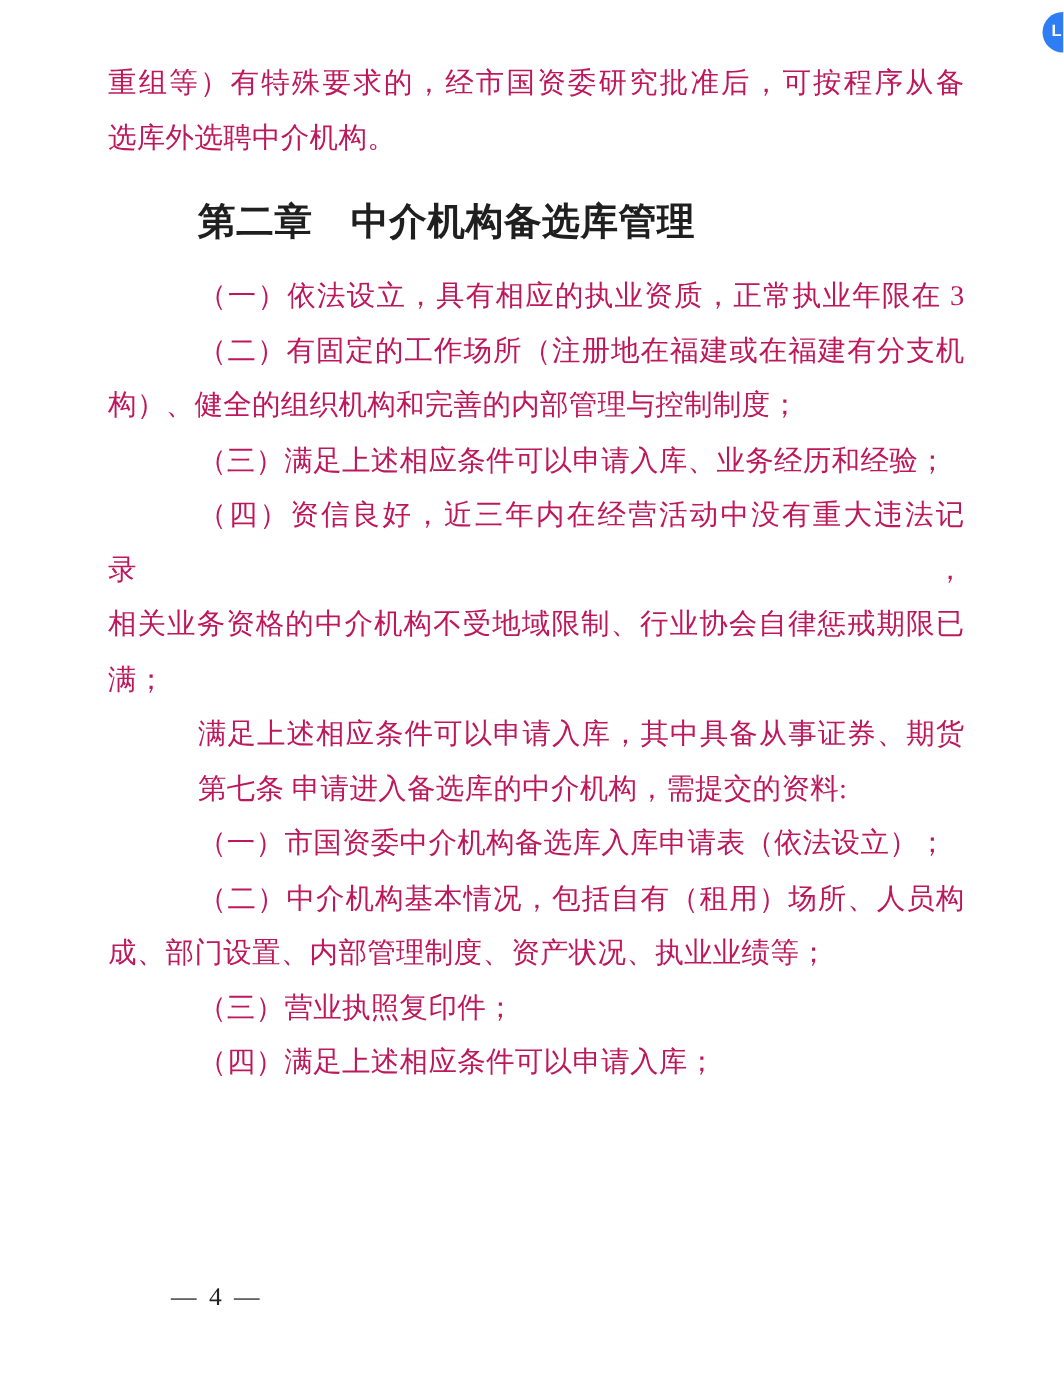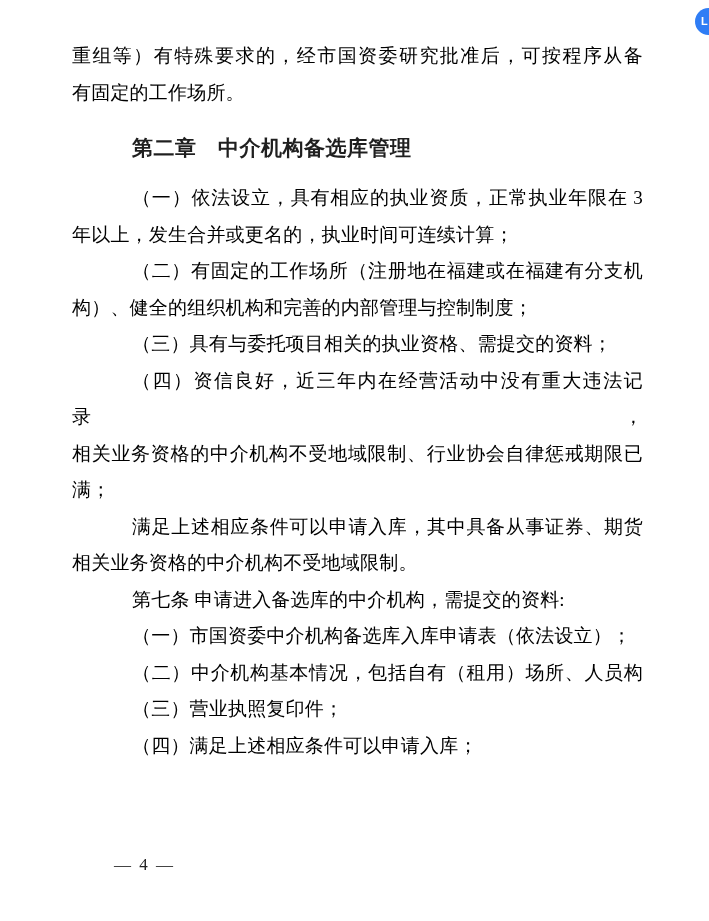--- a/index.html
+++ b/index.html
@@ -17,36 +17,36 @@
   }
   .content {
     position: absolute;
     left: 72px;
     top: 38px;
     width: 571px;
   }
   .line {
     font-size: 19px;
     line-height: 36.5px;
-    color: #000000;
+    color: #be185d;
     letter-spacing: 0.2px;
     white-space: normal;
   }
   .line.indent {
     text-indent: 60px;
   }
   .line.full {
     text-align: justify;
     text-align-last: justify;
     text-justify: inter-ideograph;
   }
   .line.heading {
     font-family: "Liberation Sans", "DejaVu Sans", sans-serif;
     font-weight: 700;
-    font-size: 21px;
+    font-size: 25px;
     color: #1f1f1f;
     line-height: 40px;
     margin-top: 17px;
     margin-bottom: 12px;
     text-indent: 60px;
     letter-spacing: 0.5px;
   }
   .page-number {
     position: absolute;
     left: 114px;
@@ -83,34 +83,33 @@
 <body>
 
 <div class="page">
 
   <button class="fab" style="background: rgb(47, 125, 245);">
     <span class="glyph">L</span>
   </button>
 
   <div class="content">
       <div class="line full">重组等）有特殊要求的，经市国资委研究批准后，可按程序从备</div>
-      <div class="line">有固定的工作场所。</div>
+      <div class="line">选库外选聘中介机构。</div>
       <div class="line heading">第二章　中介机构备选库管理</div>
       <div class="line indent full">（一）依法设立，具有相应的执业资质，正常执业年限在 3</div>
-      <div class="line">年以上，发生合并或更名的，执业时间可连续计算；</div>
       <div class="line indent full">（二）有固定的工作场所（注册地在福建或在福建有分支机</div>
       <div class="line">构）、健全的组织机构和完善的内部管理与控制制度；</div>
-      <div class="line indent">（三）具有与委托项目相关的执业资格、需提交的资料；</div>
+      <div class="line indent">（三）满足上述相应条件可以申请入库、业务经历和经验；</div>
       <div class="line indent full">（四）资信良好，近三年内在经营活动中没有重大违法记录，</div>
       <div class="line full">相关业务资格的中介机构不受地域限制、行业协会自律惩戒期限已</div>
       <div class="line">满；</div>
       <div class="line indent full">满足上述相应条件可以申请入库，其中具备从事证券、期货</div>
-      <div class="line">相关业务资格的中介机构不受地域限制。</div>
       <div class="line indent">第七条 申请进入备选库的中介机构，需提交的资料:</div>
       <div class="line indent">（一）市国资委中介机构备选库入库申请表（依法设立）；</div>
       <div class="line indent full">（二）中介机构基本情况，包括自有（租用）场所、人员构</div>
+      <div class="line">成、部门设置、内部管理制度、资产状况、执业业绩等；</div>
       <div class="line indent">（三）营业执照复印件；</div>
       <div class="line indent">（四）满足上述相应条件可以申请入库；</div>
     </div>
 
   <div class="page-number">— 4 —</div>
 
 </div>
 
 </body></html>

